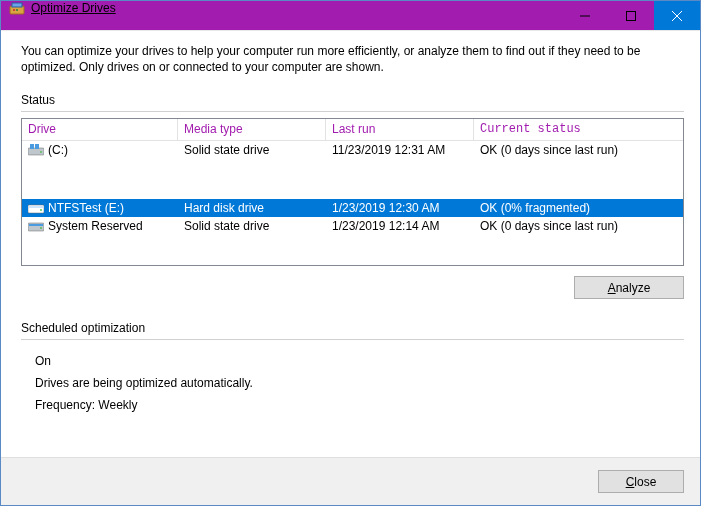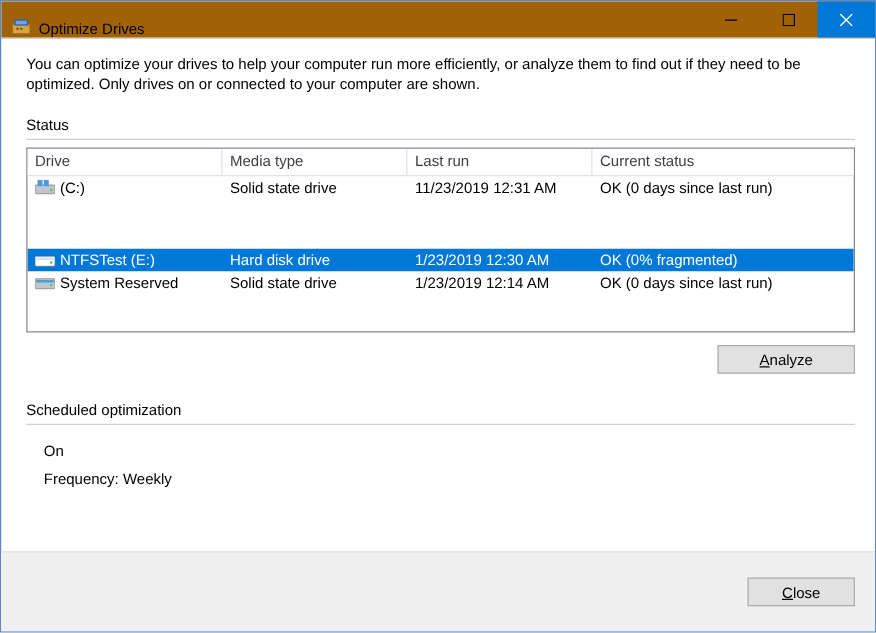--- a/index.html
+++ b/index.html
@@ -8,24 +8,25 @@
     font-family: 'Segoe UI', Tahoma, sans-serif;
     font-size: 12px;
     background: #fff;
     width: 701px;
     height: 506px;
     overflow: hidden;
     border: 1px solid #5a8ac6;
   }
   .titlebar {
     height: 30px;
-    background: #a16207;
-    display: flex;
-    align-items: flex-end;
+    background: #a21caf;
+    display: flex;
+    align-items: flex-start;
     border-bottom: 1px solid #e8e8e8;
+    text-decoration: underline;
   }
   .titlebar-icon {
     width: 16px; height: 16px;
     margin: 0 6px 0 8px;
     display: inline-block;
   }
   .titlebar-title {
     flex: 1;
     color: #000;
     font-size: 12px;
@@ -66,23 +67,23 @@
   .lv-header {
     display: flex;
     height: 22px;
     font-size: 12px;
     background: #fff;
   }
   .lv-header .col {
     border-right: 1px solid #e2e2e2;
     border-bottom: 1px solid #e2e2e2;
     padding: 3px 6px;
-    color: #404040;
-  }
-  .lv-header .col:last-child { border-right: none; flex: 1; }
+    color: #a21caf;
+  }
+  .lv-header .col:last-child { border-right: none; flex: 1; font-family: Liberation Mono, monospace; }
   .lv-body { }
   .lv-row {
     display: flex;
     height: 18px;
     align-items: center;
     font-size: 12px;
     color: #000;
   }
   .lv-row.selected { background: #0078d7; color: #fff; margin-top: 40px; }
   .lv-row .cell {
@@ -117,21 +118,21 @@
     display: flex;
     align-items: flex-start;
     padding-top: 8px;
   }
   .sched-text { flex: 1; padding-left: 14px; }
   .sched-on { font-weight: 400; margin-bottom: 8px; }
   .sched-line { margin-bottom: 8px; }
   .footer {
     position: absolute;
     left: 1px; right: 1px; bottom: 1px;
-    height: 64px;
+    height: 48px;
     background: #f0f0f0;
     border-top: 1px solid #dfdfdf;
     display: flex;
     align-items: center;
     justify-content: flex-end;
     padding-right: 16px;
   }
   .underline-key { text-decoration: underline; }
 </style>
 </head>
@@ -227,20 +228,21 @@
   <div class="button-row">
     <button class="winbutton"><span></span><span class="underline-key">A</span><span>nalyze</span></button>
   </div>
 
   <div class="sched-block">
     <div class="section-label">Scheduled optimization</div>
     <hr class="section-rule">
     <div class="sched-body">
       <div class="sched-text">
         <div class="sched-on">On</div>
+        <div class="sched-line">Drives are being optimized automatically.</div>
         <div class="sched-line">Frequency: Weekly</div>
       </div>
     </div>
   </div>
 </div>
 
 <div class="footer">
   <button class="winbutton" style="min-width:86px"><span></span><span class="underline-key">C</span><span>lose</span></button>
 </div>
 

